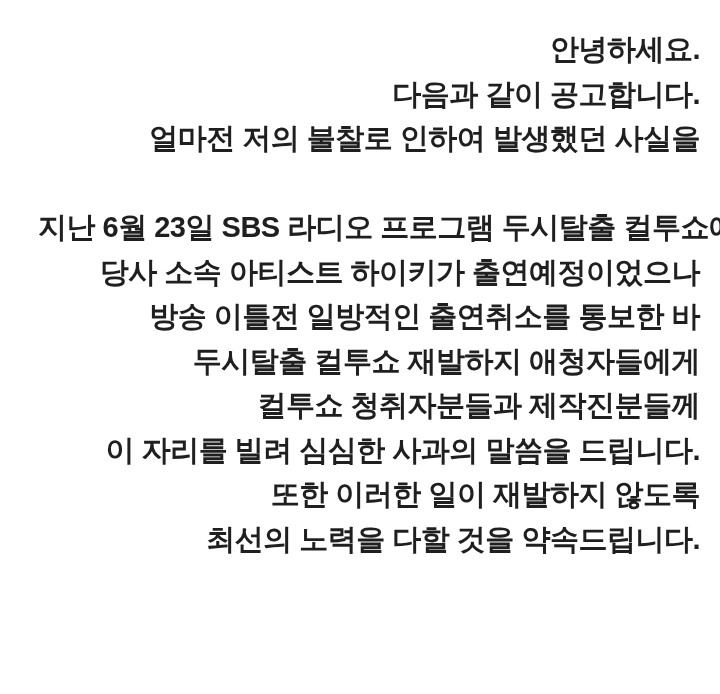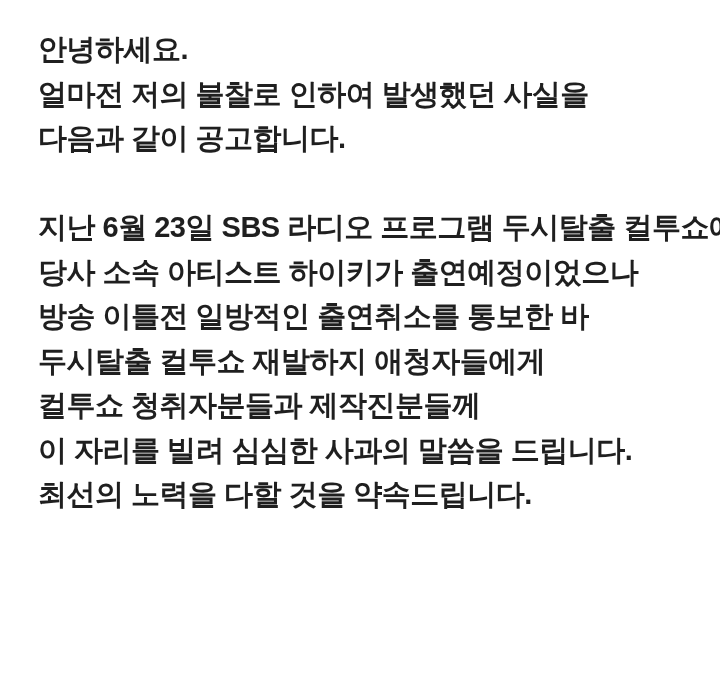--- a/index.html
+++ b/index.html
@@ -18,43 +18,45 @@
     color: #1f1f1f;
     font-family: "Liberation Sans", "DejaVu Sans", sans-serif;
     font-weight: 600;
     font-size: 29px;
     line-height: 44.5px;
     letter-spacing: -0.5px;
     -webkit-font-smoothing: antialiased;
   }
   .para {
     margin: 0;
+    text-align: right;
   }
   .para + .para {
     margin-top: 44.5px;
   }
   .line {
     margin: 0;
     white-space: nowrap;
   }
 </style>
 </head>
 <body>
 
 <main class="page">
 
   <section class="para">
     <p class="line">안녕하세요.</p>
+    <p class="line">다음과 같이 공고합니다.</p>
     <p class="line">얼마전 저의 불찰로 인하여 발생했던 사실을</p>
-    <p class="line">다음과 같이 공고합니다.</p>
   </section>
 
   <section class="para">
     <p class="line">지난 6월 23일 SBS 라디오 프로그램 두시탈출 컬투쇼에</p>
     <p class="line">당사 소속 아티스트 하이키가 출연예정이었으나</p>
     <p class="line">방송 이틀전 일방적인 출연취소를 통보한 바</p>
     <p class="line">두시탈출 컬투쇼 재발하지 애청자들에게</p>
     <p class="line">컬투쇼 청취자분들과 제작진분들께</p>
     <p class="line">이 자리를 빌려 심심한 사과의 말씀을 드립니다.</p>
+    <p class="line">또한 이러한 일이 재발하지 않도록</p>
     <p class="line">최선의 노력을 다할 것을 약속드립니다.</p>
   </section>
 
 </main>
 
 </body></html>

